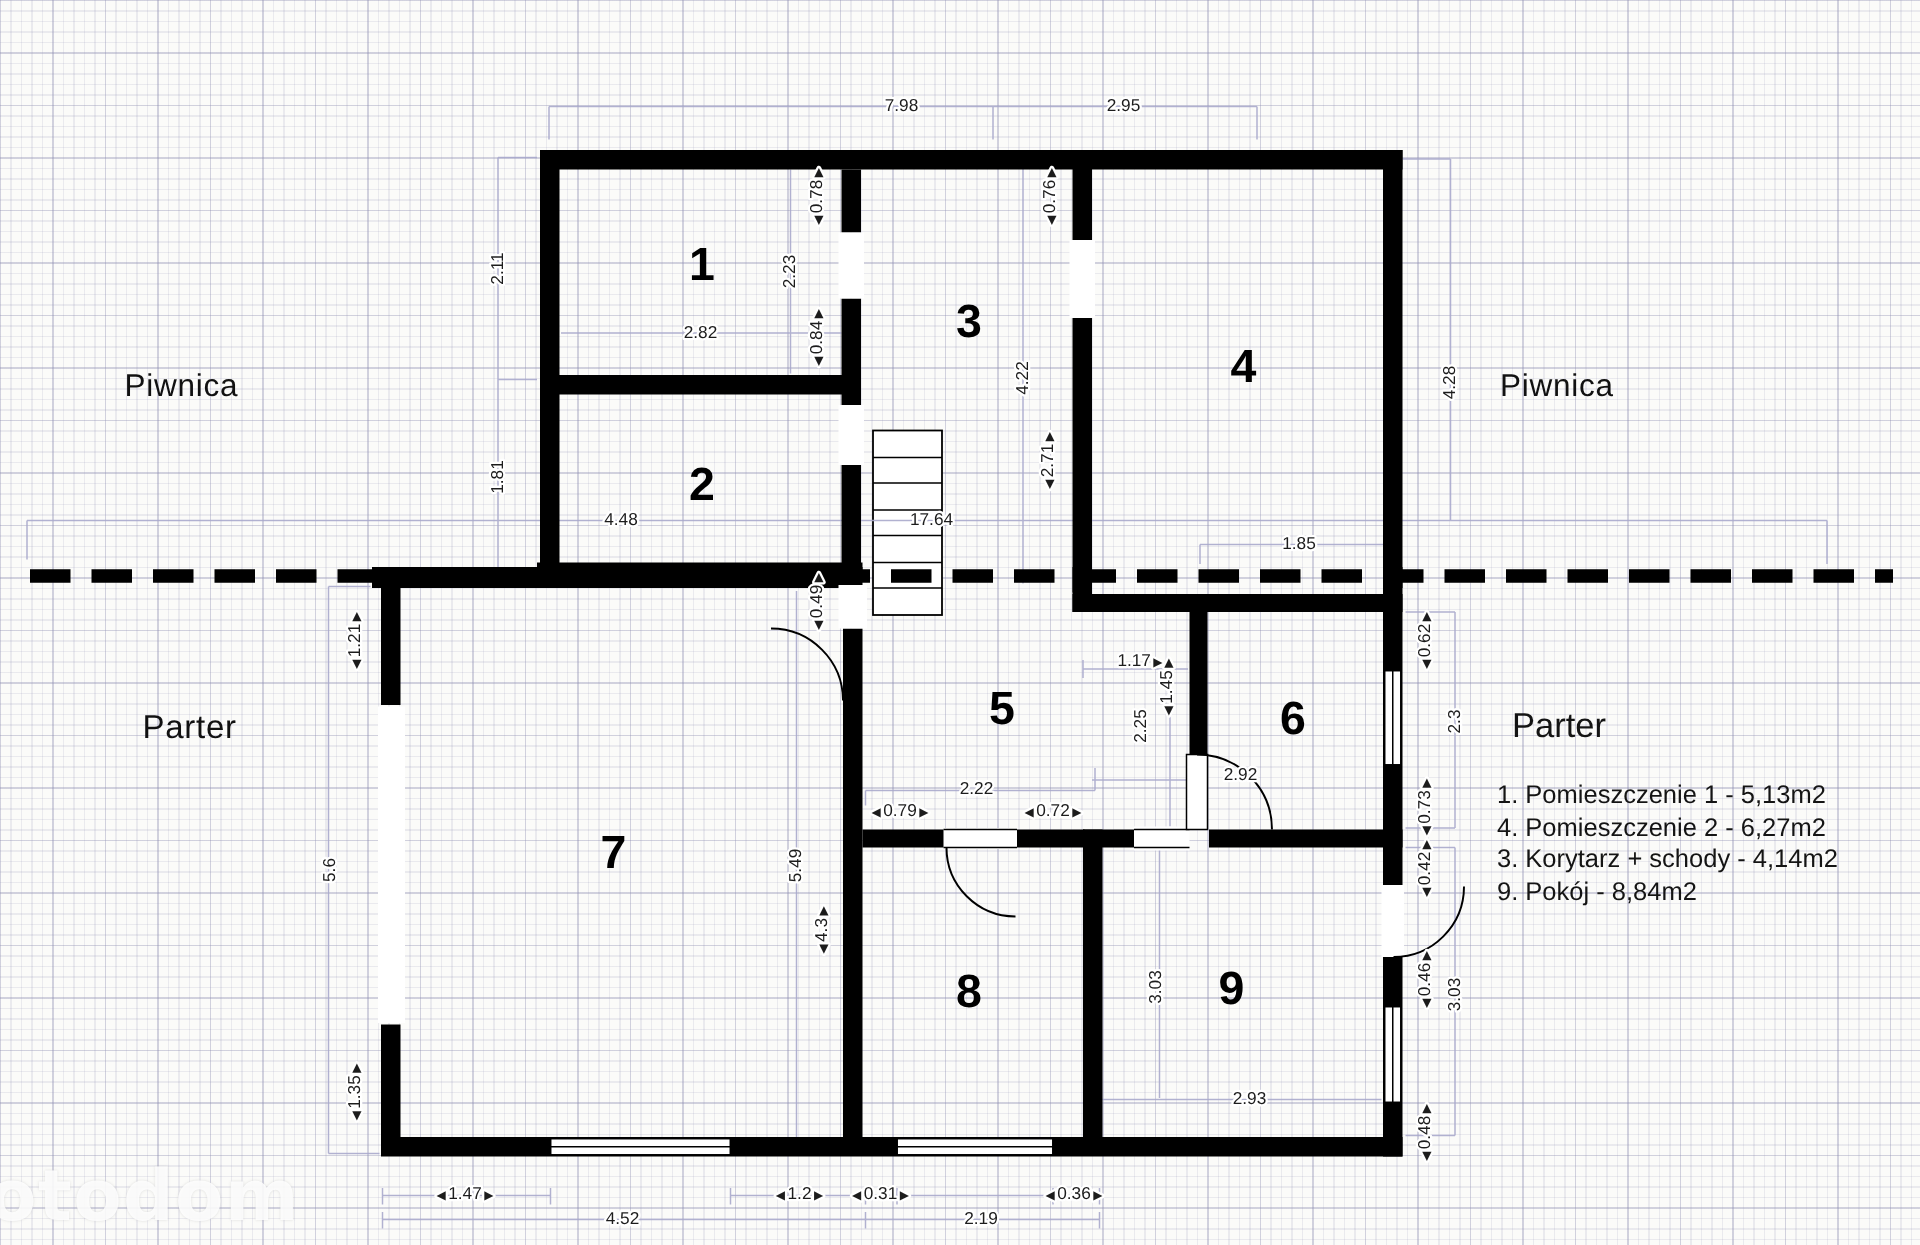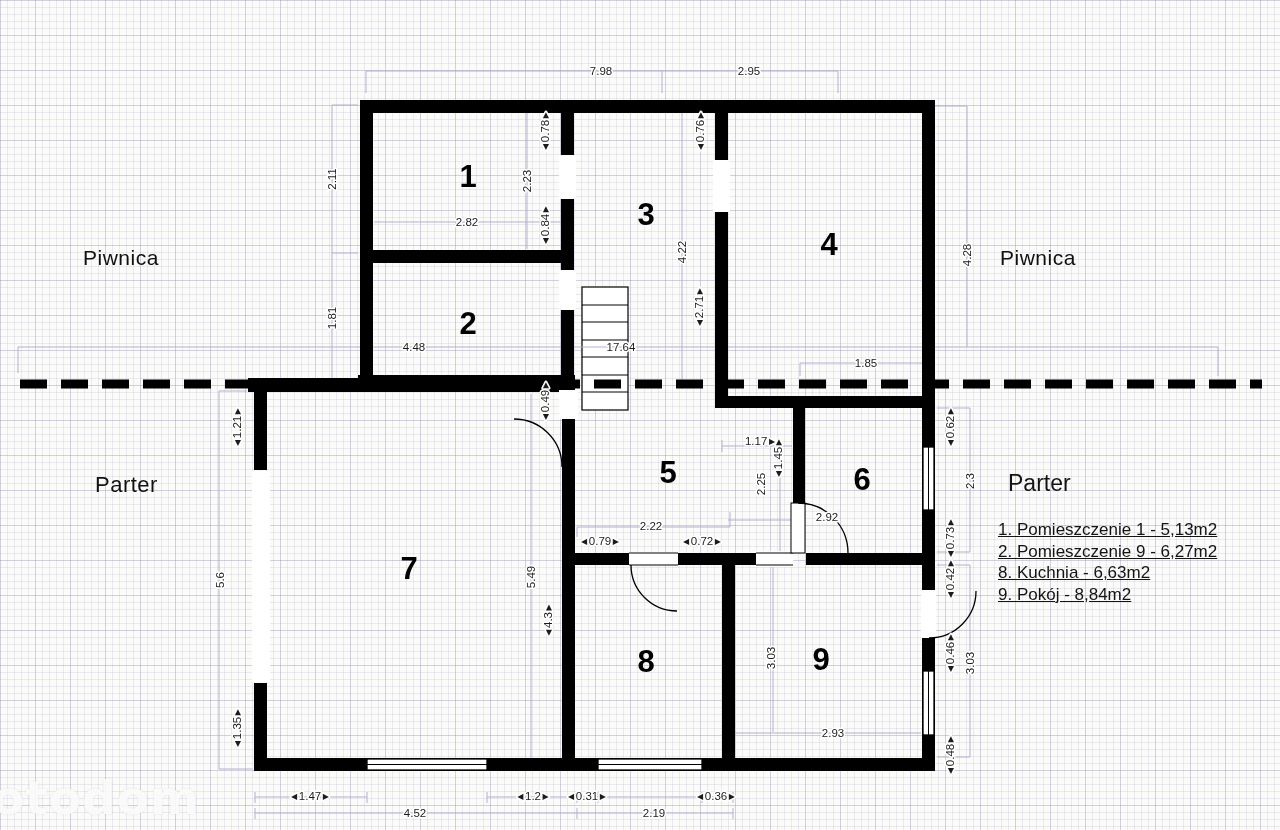--- a/index.html
+++ b/index.html
@@ -10,21 +10,21 @@
       repeating-linear-gradient(to right, rgba(145,145,180,.16) 0 1px, transparent 1px 7px),
       repeating-linear-gradient(to bottom, rgba(145,145,180,.16) 0 1px, transparent 1px 7px),
       repeating-linear-gradient(to right, rgba(130,130,170,.25) 0 1px, transparent 1px 35px),
       repeating-linear-gradient(to bottom, rgba(130,130,170,.25) 0 1px, transparent 1px 35px),
       #fbfbf9;
   }
   .plan-svg{position:absolute;left:0;top:0;}
   .section-label{position:absolute;color:#111;font-size:21px;letter-spacing:.5px;text-align:center;}
   .legend{position:absolute;left:998px;top:470px;color:#141414;}
   .legend-title{font-size:23px;margin-left:10px;margin-bottom:22px;}
-  .legend-item{font-size:17px;line-height:21.5px;white-space:nowrap;text-decoration:underline;}
+  .legend-item{font-size:17px;line-height:21.5px;white-space:nowrap;}
   .watermark{
     position:absolute;left:-8px;top:770px;
     font-family:"DejaVu Sans", sans-serif;font-weight:bold;font-size:47px;
     color:rgba(255,255,255,.85);letter-spacing:1px;
     text-shadow:0 0 2px rgba(170,170,170,.35);
     user-select:none;
   }
   text.dim{font-family:"Liberation Sans",sans-serif;font-size:11.5px;fill:#1c1c1c;
     paint-order:stroke;stroke:#ffffff;stroke-width:3px;stroke-linejoin:round;}
   text.room{font-family:"Liberation Sans",sans-serif;font-size:31px;font-weight:bold;fill:#000;}
@@ -182,20 +182,20 @@
   </svg>
 
   <div class="section-label" style="left:83px;top:246px;">Piwnica</div>
   <div class="section-label" style="left:1000px;top:246px;">Piwnica</div>
   <div class="section-label" style="left:95px;top:472px;font-size:22px;">Parter</div>
 
   <div class="legend">
     <div class="legend-title">Parter</div>
     <div id="legend-items">
         <div class="legend-item">1. Pomieszczenie 1 - 5,13m2</div>
-        <div class="legend-item">2. Pomieszczenie 9 - 6,27m2</div>
-        <div class="legend-item">8. Kuchnia - 6,63m2</div>
+        <div class="legend-item">4. Pomieszczenie 2 - 6,27m2</div>
+        <div class="legend-item">3. Korytarz + schody - 4,14m2</div>
         <div class="legend-item">9. Pokój - 8,84m2</div>
       </div>
   </div>
 
   <div class="watermark">otodom</div>
 </div>
 
 </body></html>

